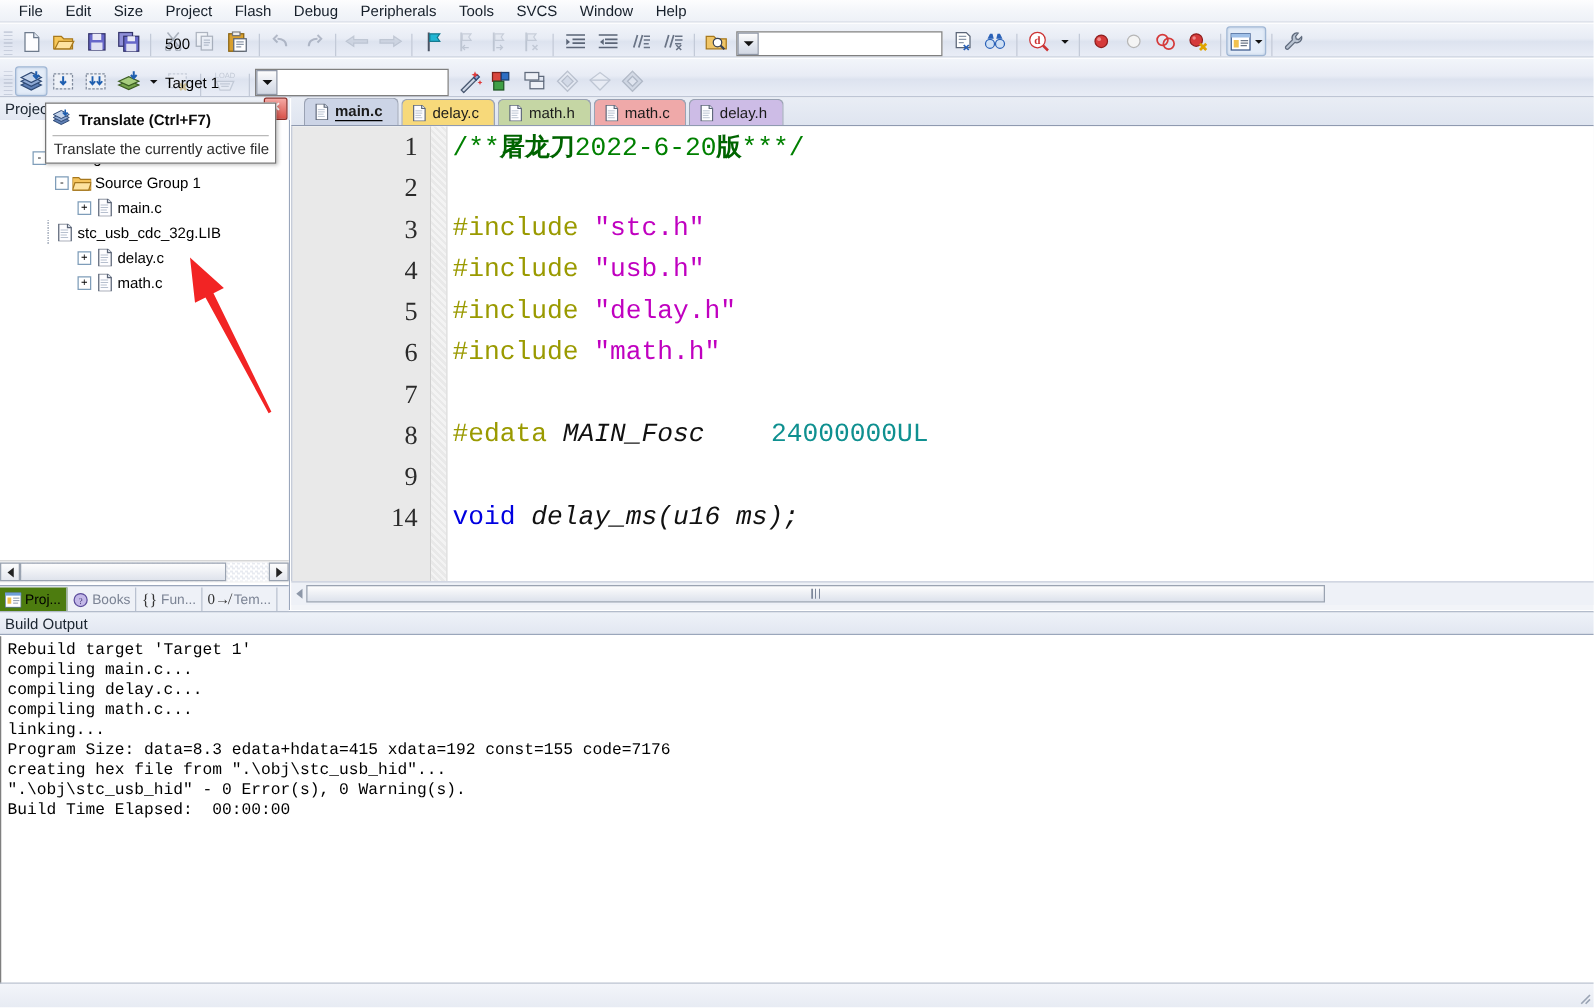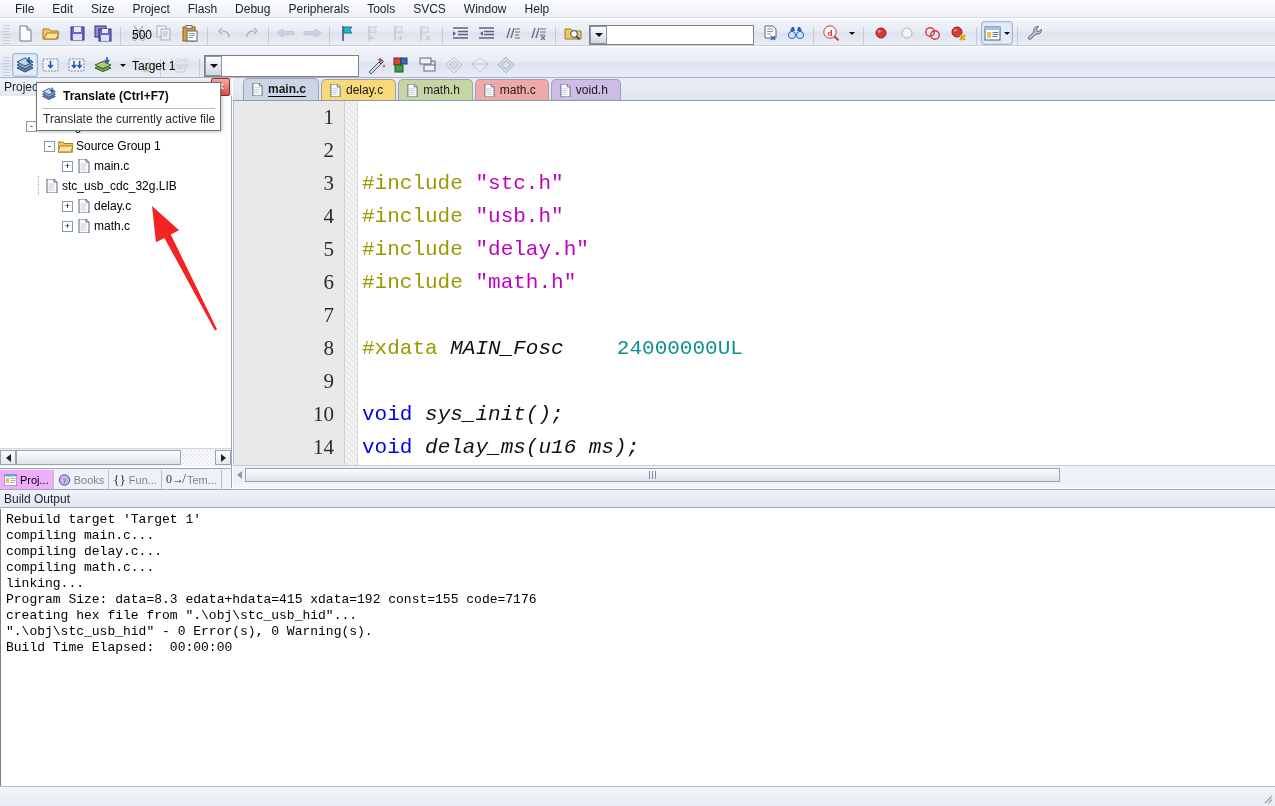--- a/index.html
+++ b/index.html
@@ -117,21 +117,21 @@
 
   .proj-tabs{
     position:absolute;left:0;top:390px;width:231px;height:20px;
     display:flex;align-items:flex-end;
     background:#eef1f7;border-top:1px solid #9aa6bb;
   }
   .ptab{
     display:flex;align-items:center;height:19px;padding:0 4px;gap:3px;
     border-right:1px solid #b9c1d0;font-size:11px;color:#7b8394;white-space:nowrap;
   }
-  .ptab.active{color:#000;background:#f0abfc;}
+  .ptab.active{color:#000;background:#4d7c0f;}
 
   
   .editor-wrap{
     position:absolute;left:233px;top:78px;width:1042px;height:410px;
     background:#f2f4f8;box-sizing:border-box;
   }
   .tabstrip{
     position:absolute;left:0;top:0;width:1042px;height:23px;
     background:linear-gradient(to bottom,#e9edf5,#dfe5f0);
     display:flex;align-items:flex-end;padding-left:10px;box-sizing:border-box;
@@ -746,38 +746,37 @@
           <span>math.c</span>
         </div>
         <div class="etab" style="background: linear-gradient(rgb(205, 188, 230) 0%, rgb(205, 188, 230) 100%);">
           <span style="display: inline-flex;">
             <svg width="11" height="13" viewBox="0 0 12 14">
               <path d="M1 0h7l3 3v11H1z" fill="#fdfdff" stroke="#5b6577"></path>
               <path d="M8 0v3h3" fill="#e4e9f2" stroke="#5b6577"></path>
               <path d="M2.5 5h6M2.5 7h6M2.5 9h5M2.5 11h6" stroke="#b6bfce" stroke-width=".8"></path>
             </svg>
           </span>
-          <span>void.h</span>
+          <span>delay.h</span>
         </div>
       </div>
 
     <div class="code-area">
       <div class="gutter"></div>
       <div class="gutter2"></div>
       <div class="codelines" id="codelines">
-          <div class="cl" style="position: relative;"><span class="lnum">1</span></div>
+          <div class="cl" style="position: relative;"><span class="lnum">1</span><span class="ctext"><span class="c-comment">/**</span><span class="c-cjk">屠龙刀</span><span class="c-comment">2022-6-20</span><span class="c-cjk">版</span><span class="c-comment">***/</span></span></div>
           <div class="cl" style="position: relative;"><span class="lnum">2</span><span class="ctext"></span></div>
           <div class="cl" style="position: relative;"><span class="lnum">3</span><span class="ctext"><span class="c-pre">#include </span><span class="c-str">"stc.h"</span></span></div>
           <div class="cl" style="position: relative;"><span class="lnum">4</span><span class="ctext"><span class="c-pre">#include </span><span class="c-str">"usb.h"</span></span></div>
           <div class="cl" style="position: relative;"><span class="lnum">5</span><span class="ctext"><span class="c-pre">#include </span><span class="c-str">"delay.h"</span></span></div>
           <div class="cl" style="position: relative;"><span class="lnum">6</span><span class="ctext"><span class="c-pre">#include </span><span class="c-str">"math.h"</span></span></div>
           <div class="cl" style="position: relative;"><span class="lnum">7</span><span class="ctext"></span></div>
-          <div class="cl" style="position: relative;"><span class="lnum">8</span><span class="ctext"><span class="c-pre">#xdata </span><span class="c-plain">MAIN_Fosc  </span><span class="c-num">24000000UL</span></span></div>
+          <div class="cl" style="position: relative;"><span class="lnum">8</span><span class="ctext"><span class="c-pre">#edata </span><span class="c-plain">MAIN_Fosc  </span><span class="c-num">24000000UL</span></span></div>
           <div class="cl" style="position: relative;"><span class="lnum">9</span><span class="ctext"></span></div>
-          <div class="cl" style="position: relative;"><span class="lnum">10</span><span class="ctext"><span class="c-kw">void</span><span class="c-plain"> sys_init();</span></span></div>
           <div class="cl" style="position: relative;"><span class="lnum">14</span><span class="ctext"><span class="c-kw">void</span><span class="c-plain"> delay_ms(u16 ms);</span></span></div>
         </div>
     </div>
 
     <div class="editor-hscroll">
       <div style="width:12px;height:14px;display:flex;align-items:center;justify-content:center;">
           <span class="tri-l" style="border-right-color:#8d97a8;"></span>
         </div>
       <div class="ehs-thumb" style="width:815px;">
           <span class="grip-h"></span>

